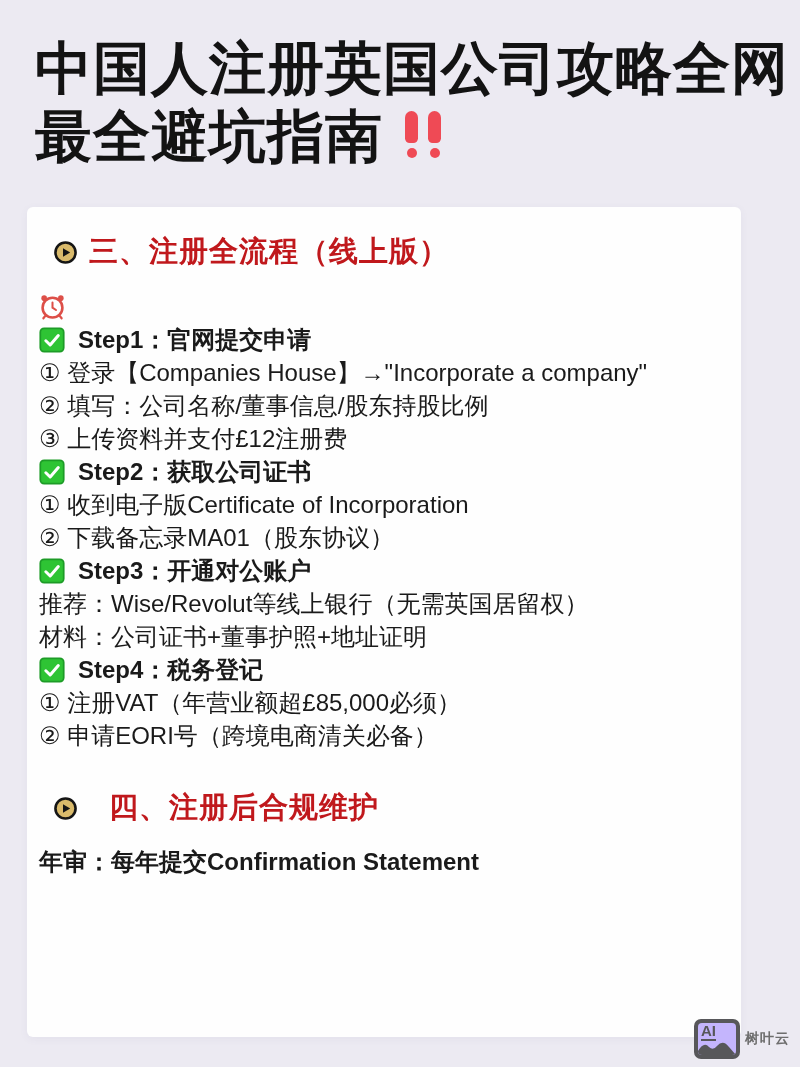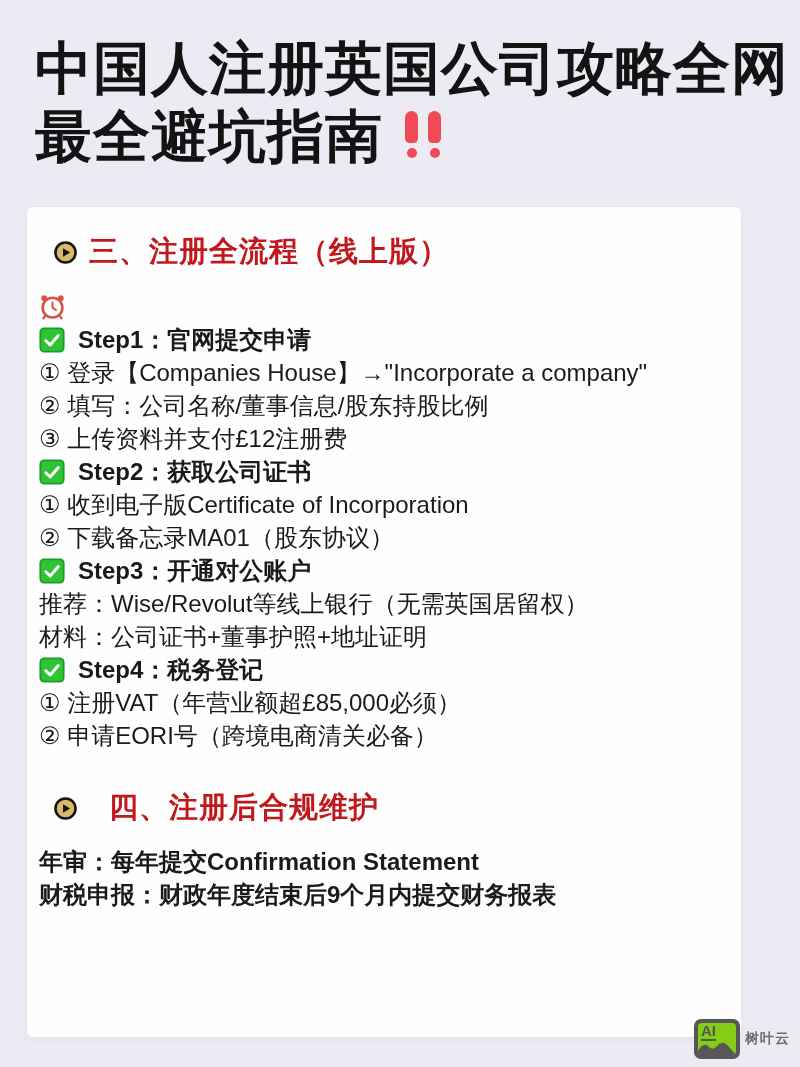--- a/index.html
+++ b/index.html
@@ -60,21 +60,21 @@
   .watermark{
     position:absolute;left:694px;top:1019px;
     display:flex;align-items:center;gap:5px;
   }
   .logo{
     width:46px;height:40px;background:#57575a;border-radius:7px;
     position:relative;flex:0 0 auto;
   }
   .logo-inner{
     position:absolute;left:4px;top:4px;right:4px;bottom:4px;
-    background:#84cc16;border-radius:4px;overflow:hidden;text-align:right;
+    background:#c4b5fd;border-radius:4px;overflow:hidden;text-align:right;
   }
   .logo-ai{
     position:absolute;left:3px;top:0px;
     font-size:15px;font-weight:800;color:#57575a;
     border-bottom:2px solid #57575a;line-height:16px;letter-spacing:0;
   }
   .logo-mtn{position:absolute;left:0;bottom:0;}
   .brand{font-size:14px;font-weight:700;color:#6e6e6e;letter-spacing:1px;}
 </style>
 </head>
@@ -206,23 +206,20 @@
         <path d="M9.4 7.6 L16.9 12 L9.4 16.4 Z" fill="#151515"></path>
       </svg>
     </span>
     <span class="head-txt">四、注册后合规维护</span>
   </div>
 
   <div class="lines lines4">
     <div class="line boldline">
       <span class="txt">年审：每年提交Confirmation Statement</span>
     </div>
-    <div class="line boldline">
-      <span class="txt">财税申报：财政年度结束后9个月内提交财务报表</span>
-    </div>
   </div>
 
 </div>
 
 <div class="watermark">
   <div class="logo">
     <div class="logo-inner">
       <span class="logo-ai">AI</span>
       <svg class="logo-mtn" width="38" height="18" viewBox="0 0 38 18">
         <path d="M0 18 L0 14 Q6 4 11 10 Q15 14 19 9 Q25 2 31 10 L38 18 Z" fill="#57575a"></path>

